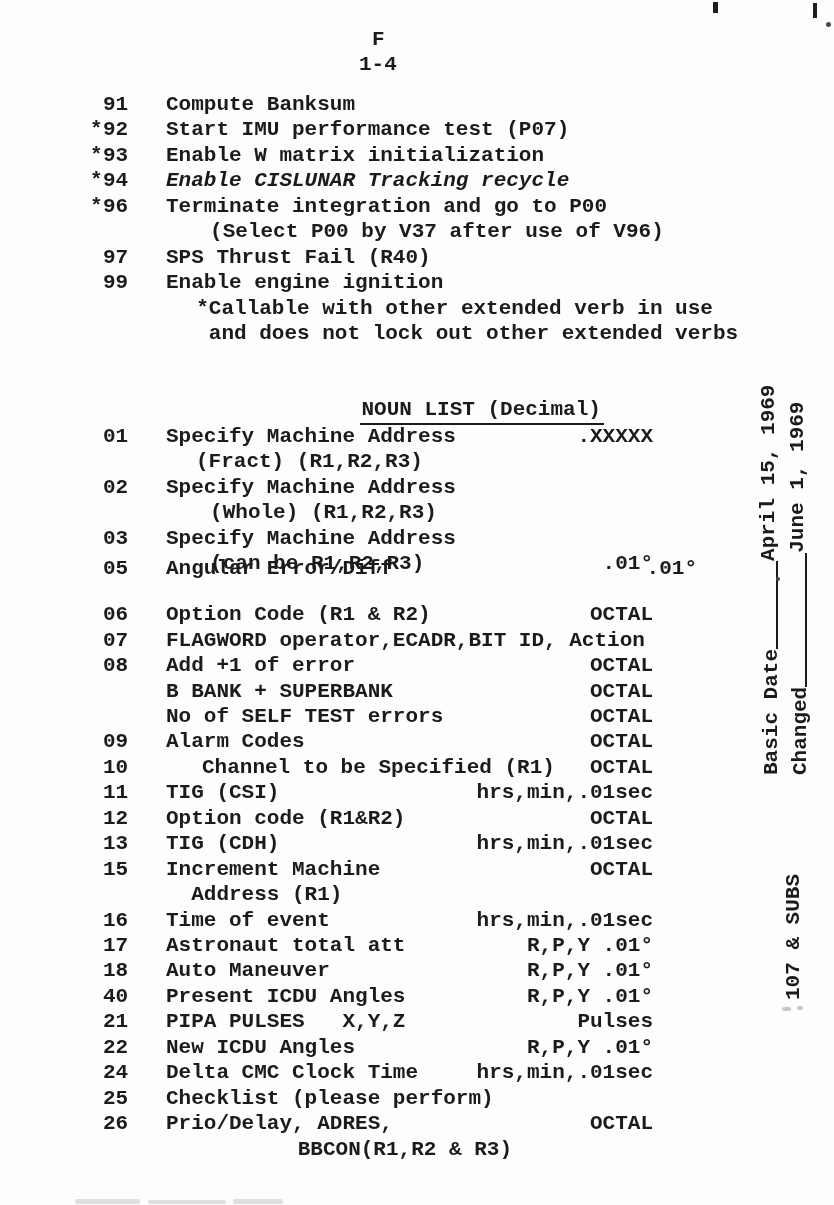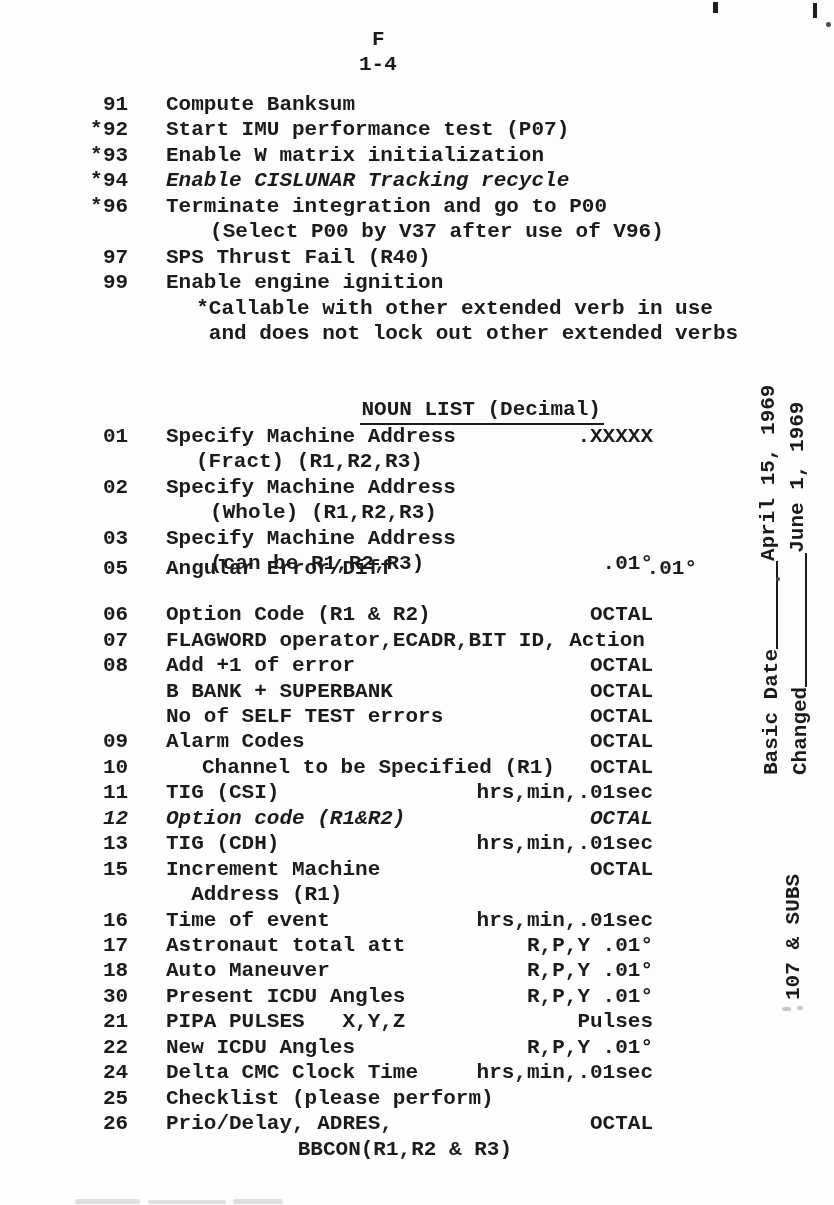--- a/index.html
+++ b/index.html
@@ -80,28 +80,28 @@
       <div class="row" style="top: 551.25px;"><span class="txt" style="left: 210.1px;">(can be R1,R2,R3)</span><span class="val">.01°</span></div>
       <div class="row" style="top: 556px; padding-left: 44px;"><span class="num">05</span><span class="txt" style="left: 166px;">Angular Error/Diff</span><span class="val">.01°</span></div>
       <div class="row" style="top: 602.15px;"><span class="num">06</span><span class="txt" style="left: 166px;">Option Code (R1 &amp; R2)</span><span class="val">OCTAL</span></div>
       <div class="row" style="top: 627.6px;"><span class="num">07</span><span class="txt" style="left: 166px;">FLAGWORD operator,ECADR,BIT ID, Action</span></div>
       <div class="row" style="top: 653.05px;"><span class="num">08</span><span class="txt" style="left: 166px;">Add +1 of error</span><span class="val">OCTAL</span></div>
       <div class="row" style="top: 678.5px;"><span class="txt" style="left: 166px;">B BANK + SUPERBANK</span><span class="val">OCTAL</span></div>
       <div class="row" style="top: 703.95px;"><span class="txt" style="left: 166px;">No of SELF TEST errors</span><span class="val">OCTAL</span></div>
       <div class="row" style="top: 729.4px;"><span class="num">09</span><span class="txt" style="left: 166px;">Alarm Codes</span><span class="val">OCTAL</span></div>
       <div class="row" style="top: 754.85px;"><span class="num">10</span><span class="txt" style="left: 166px; margin-left: 36px;">Channel to be Specified (R1)</span><span class="val">OCTAL</span></div>
       <div class="row" style="top: 780.3px;"><span class="num">11</span><span class="txt" style="left: 166px;">TIG (CSI)</span><span class="val">hrs,min,.01sec</span></div>
-      <div class="row" style="top: 805.75px; font-style: italic;"><span class="num">12</span><span class="txt" style="left: 166px;">Option code (R1&amp;R2)</span><span class="val">OCTAL</span></div>
+      <div class="row" style="top: 805.75px;"><span class="num">12</span><span class="txt" style="left: 166px;">Option code (R1&amp;R2)</span><span class="val">OCTAL</span></div>
       <div class="row" style="top: 831.2px;"><span class="num">13</span><span class="txt" style="left: 166px;">TIG (CDH)</span><span class="val">hrs,min,.01sec</span></div>
       <div class="row" style="top: 856.65px;"><span class="num">15</span><span class="txt" style="left: 166px;">Increment Machine</span><span class="val">OCTAL</span></div>
       <div class="row" style="top: 882.1px;"><span class="txt" style="left: 191.2px;">Address (R1)</span></div>
       <div class="row" style="top: 907.55px;"><span class="num">16</span><span class="txt" style="left: 166px;">Time of event</span><span class="val">hrs,min,.01sec</span></div>
       <div class="row" style="top: 933px;"><span class="num">17</span><span class="txt" style="left: 166px;">Astronaut total att</span><span class="val">R,P,Y .01°</span></div>
       <div class="row" style="top: 958.45px;"><span class="num">18</span><span class="txt" style="left: 166px;">Auto Maneuver</span><span class="val">R,P,Y .01°</span></div>
-      <div class="row" style="top: 983.9px;"><span class="num">30</span><span class="txt" style="left: 166px;">Present ICDU Angles</span><span class="val">R,P,Y .01°</span></div>
+      <div class="row" style="top: 983.9px;"><span class="num">40</span><span class="txt" style="left: 166px;">Present ICDU Angles</span><span class="val">R,P,Y .01°</span></div>
       <div class="row" style="top: 1009.35px;"><span class="num">21</span><span class="txt" style="left: 166px;">PIPA PULSES   X,Y,Z</span><span class="val">Pulses</span></div>
       <div class="row" style="top: 1034.8px;"><span class="num">22</span><span class="txt" style="left: 166px;">New ICDU Angles</span><span class="val">R,P,Y .01°</span></div>
       <div class="row" style="top: 1060.25px;"><span class="num">24</span><span class="txt" style="left: 166px;">Delta CMC Clock Time</span><span class="val">hrs,min,.01sec</span></div>
       <div class="row" style="top: 1085.7px;"><span class="num">25</span><span class="txt" style="left: 166px;">Checklist (please perform)</span></div>
       <div class="row" style="top: 1111.15px;"><span class="num">26</span><span class="txt" style="left: 166px;">Prio/Delay, ADRES,</span><span class="val">OCTAL</span></div>
       <div class="row" style="top: 1136.6px; margin-left: 36px;"><span class="txt" style="left: 261.76px;">BBCON(R1,R2 &amp; R3)</span></div>
     </div>
 
   <div class="vline" style="left:757px;top:775px;">
     <span>Basic Date</span><span class="fill" style="width:88px;"></span><span class="raised">April 15, 1969</span>

